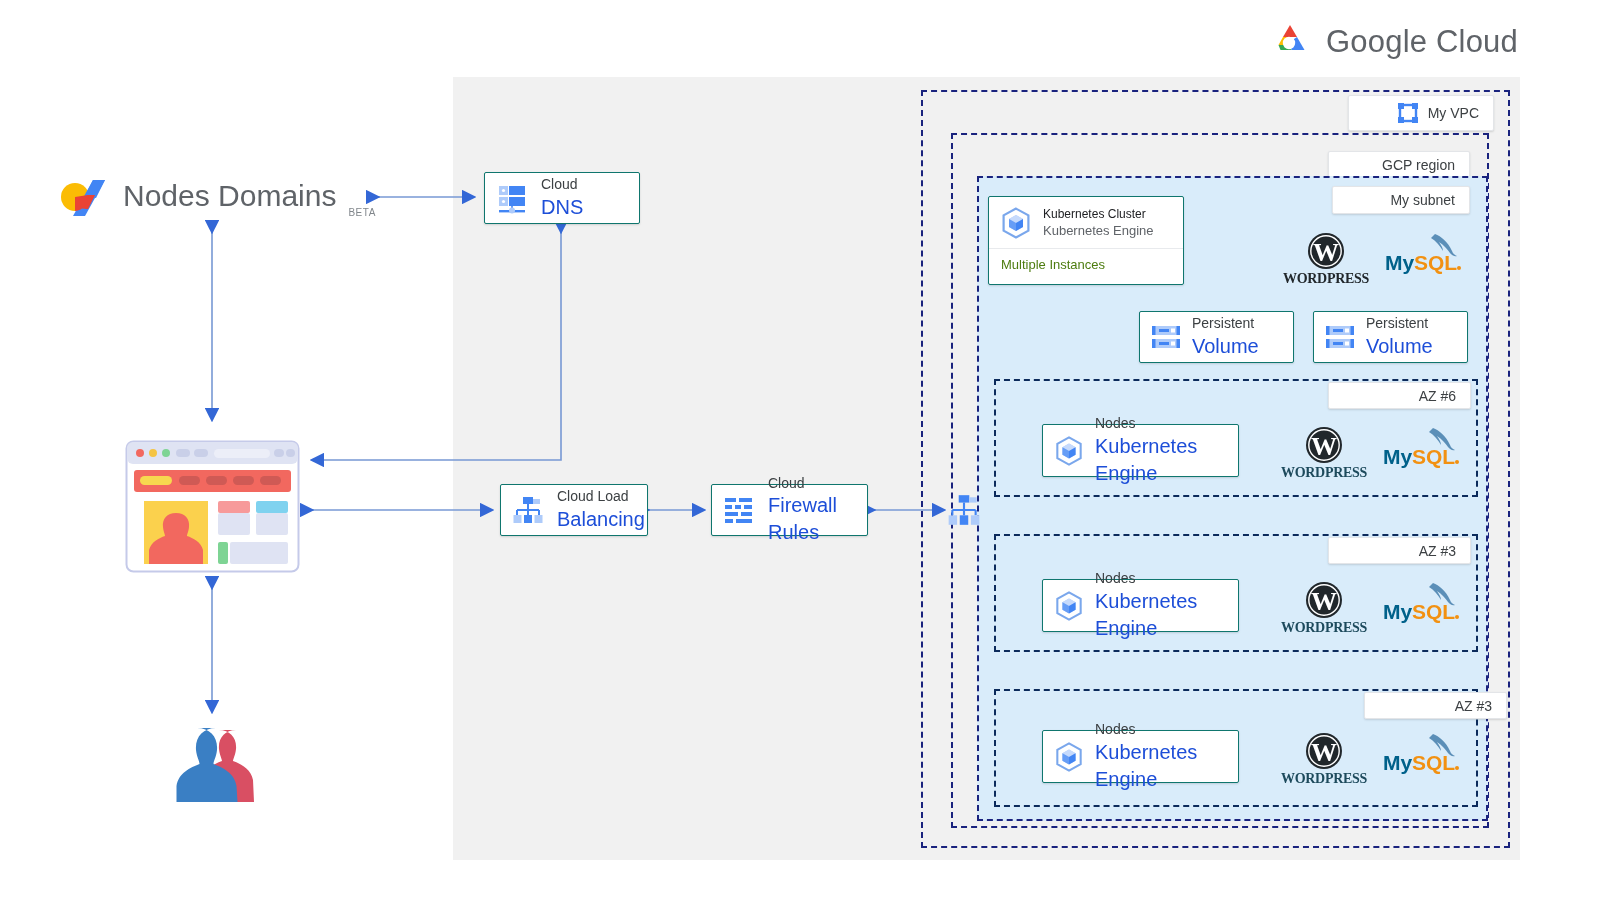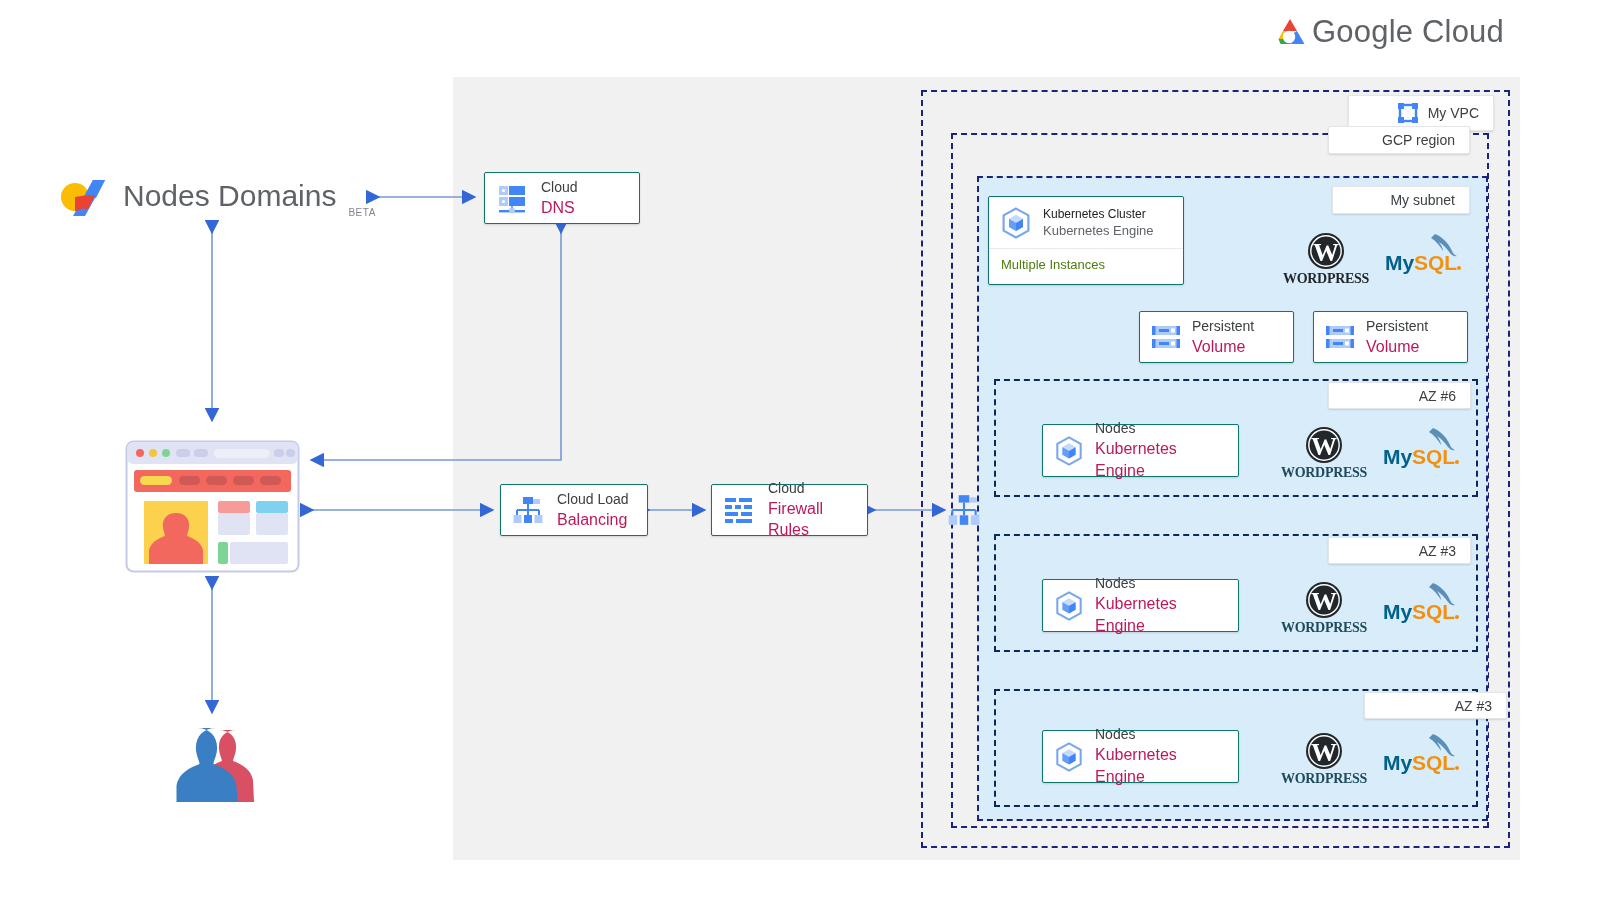--- a/index.html
+++ b/index.html
@@ -2,39 +2,39 @@
 <html><head>
 <meta charset="utf-8">
 <style>
   html,body{margin:0;padding:0;background:#ffffff;}
   body{width:1600px;height:909px;position:relative;overflow:hidden;
        font-family:"Liberation Sans",sans-serif;color:#5f6368;}
 
   .abs{position:absolute;}
 
   
-  #brand{left:1266px;top:14px;width:260px;height:46px;display:flex;align-items:flex-start;}
+  #brand{left:1266px;top:14px;width:260px;height:46px;display:flex;align-items:flex-end;gap:14px;}
   #brand .wordmark{font-size:31px;color:#5f6368;letter-spacing:.2px;white-space:nowrap;}
 
   
   #gdomains{left:55px;top:168px;height:56px;display:flex;align-items:center;gap:16px;}
   #gdomains .wordmark{font-size:30px;color:#5f6368;white-space:nowrap;}
   #gdomains .beta{font-size:10px;color:#80868b;align-self:flex-end;margin-left:-4px;margin-bottom:6px;letter-spacing:.5px;}
 
   
   #graypanel{left:453px;top:77px;width:1067px;height:783px;background:#f1f1f1;}
 
   
   .card{background:#ffffff;border:1px solid #0f766e;border-radius:2px;
         box-shadow:0 1px 2px rgba(60,64,67,.18);display:flex;align-items:center;
         box-sizing:border-box;}
   .card .ico{flex:0 0 auto;display:flex;align-items:center;justify-content:center;}
   .card .txt{display:flex;flex-direction:column;justify-content:center;line-height:1.35;}
   .card .txt .l1{font-size:14px;color:#3c4043;}
-  .card .txt .l2{font-size:16px;color:#be185d;}
+  .card .txt .l2{font-size:20px;color:#1d4ed8;}
 
   
   .dashbox{border:2px dashed #1a237e;box-sizing:border-box;}
   .azbox{border:2px dashed #0b2a5b;box-sizing:border-box;background:#d9ecfa;}
   .tag{position:absolute;background:#fff;border:1px solid #e3e5e8;border-radius:2px;
        box-shadow:0 1px 2px rgba(60,64,67,.18);display:flex;align-items:center;
        justify-content:flex-end;padding-right:14px;font-size:14px;color:#3c4043;
        box-sizing:border-box;gap:10px;}
   .tag.withicon{justify-content:flex-end;padding-left:10px;gap:8px;}
 
@@ -199,21 +199,21 @@
       <rect x="16" y="2" width="6" height="6" fill="#4285f4"></rect>
       <rect x="2" y="16" width="6" height="6" fill="#4285f4"></rect>
       <rect x="16" y="16" width="6" height="6" fill="#4285f4"></rect>
       <rect x="4" y="4" width="16" height="16" fill="none" stroke="#4285f4" stroke-width="2.4"></rect>
     </svg>
   </span>
   <span>My VPC</span>
 </div>
 
 <div class="abs dashbox" style="left:951px;top:133px;width:538px;height:695px;"></div>
-<div class="tag" style="left:1328px;top:126px;width:142px;height:28px;">
+<div class="tag" style="left:1328px;top:151px;width:142px;height:28px;">
   <span>GCP region</span>
 </div>
 
 <div class="abs dashbox" id="subnetfill" style="left:977px;top:176px;width:511px;height:645px;"></div>
 <div class="tag" style="left:1332px;top:186px;width:138px;height:28px;">
   <span>My subnet</span>
 </div>
 
 <div class="abs card" style="left:988px;top:196px;width:196px;height:89px;flex-direction:column;align-items:stretch;padding:0;">
   <div style="display:flex;align-items:center;gap:10px;padding:9px 10px 8px 10px;">

